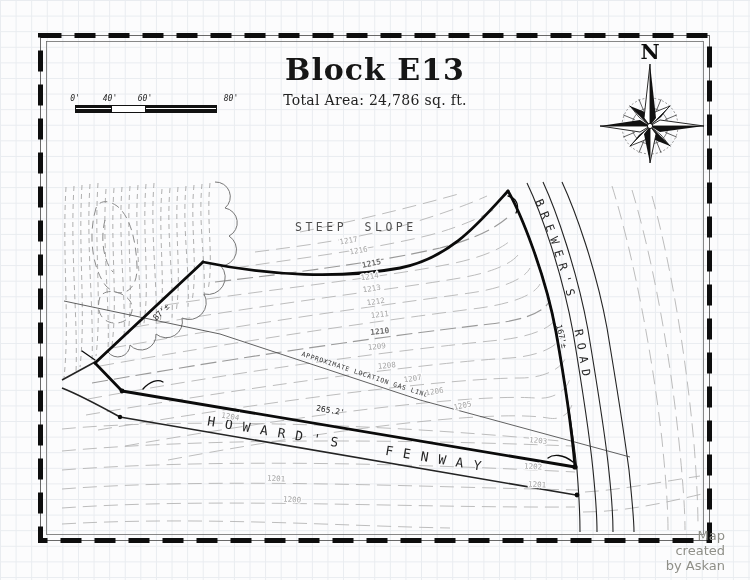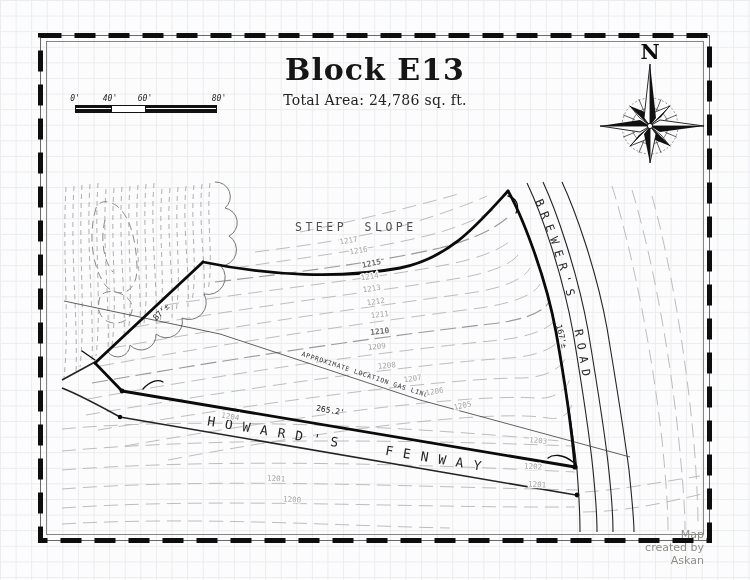--- a/index.html
+++ b/index.html
@@ -24,22 +24,22 @@
   
   .scalebar{position:absolute;left:75px;top:94px;width:142px;height:20px;}
   .sl{position:absolute;top:0;transform:translateX(-50%);font-size:8px;color:#1c1c1c;
       font-family:"DejaVu Sans Mono",monospace;font-style:italic;}
   .sb-bar{position:absolute;top:11px;left:0;width:140px;height:6px;border:1px solid #111;
       display:flex;background:#fff;}
   .seg{height:100%;}
   .seg.dark{background:linear-gradient(#111 0 2px,#fff 2px 3px,#111 3px 100%);}
   .seg.light{background:#fff;border-left:1px solid #111;border-right:1px solid #111;box-sizing:border-box;}
 
-  .credit{position:absolute;left:639px;top:528px;width:65px;text-align:right;
-     font-size:11px;color:#8f8f88;font-family:"DejaVu Sans",sans-serif;}
+  .credit{position:absolute;left:660px;top:528px;width:65px;text-align:right;
+     font-size:13px;color:#8f8f88;font-family:"DejaVu Sans",sans-serif;}
 
   
   text{font-family:"DejaVu Sans Mono",monospace;}
   .steep{font-size:11.5px;letter-spacing:3.5px;word-spacing:7px;fill:#4f4f4f;}
   .roadname{font-size:13px;letter-spacing:10px;word-spacing:20px;fill:#262626;}
   .roadname2{font-size:11.5px;letter-spacing:6.5px;word-spacing:14px;fill:#262626;}
   .dim{font-size:8px;fill:#1e1e1e;}
   .gastext{font-size:6.3px;letter-spacing:.8px;fill:#333;}
   .north-letter{font-family:"DejaVu Serif",serif;font-size:21px;font-weight:bold;fill:#0d0d0d;}
   .contour-label{font-size:7.5px;fill:#a5a5a5;paint-order:stroke;stroke:#fcfcfd;stroke-width:2.5px;}
@@ -252,21 +252,21 @@
 
   <div class="title-block">
     <div class="title-main">Block E13</div>
     <div class="title-sub">Total Area: 24,786 sq. ft.</div>
   </div>
 
   <div class="scalebar">
     <span class="sl" style="left:0">0'</span>
     <span class="sl" style="left:35px">40'</span>
     <span class="sl" style="left:70px">60'</span>
-    <span class="sl" style="left:144px">80'</span>
+    <span class="sl" style="left:156px">80'</span>
     <div class="sb-bar">
       <div class="seg dark" style="width:35px"></div>
       <div class="seg light" style="width:35px"></div>
       <div class="seg dark" style="width:70px"></div>
     </div>
   </div>
 
   <div class="credit">Map created by Askan</div>
 </div>
 

